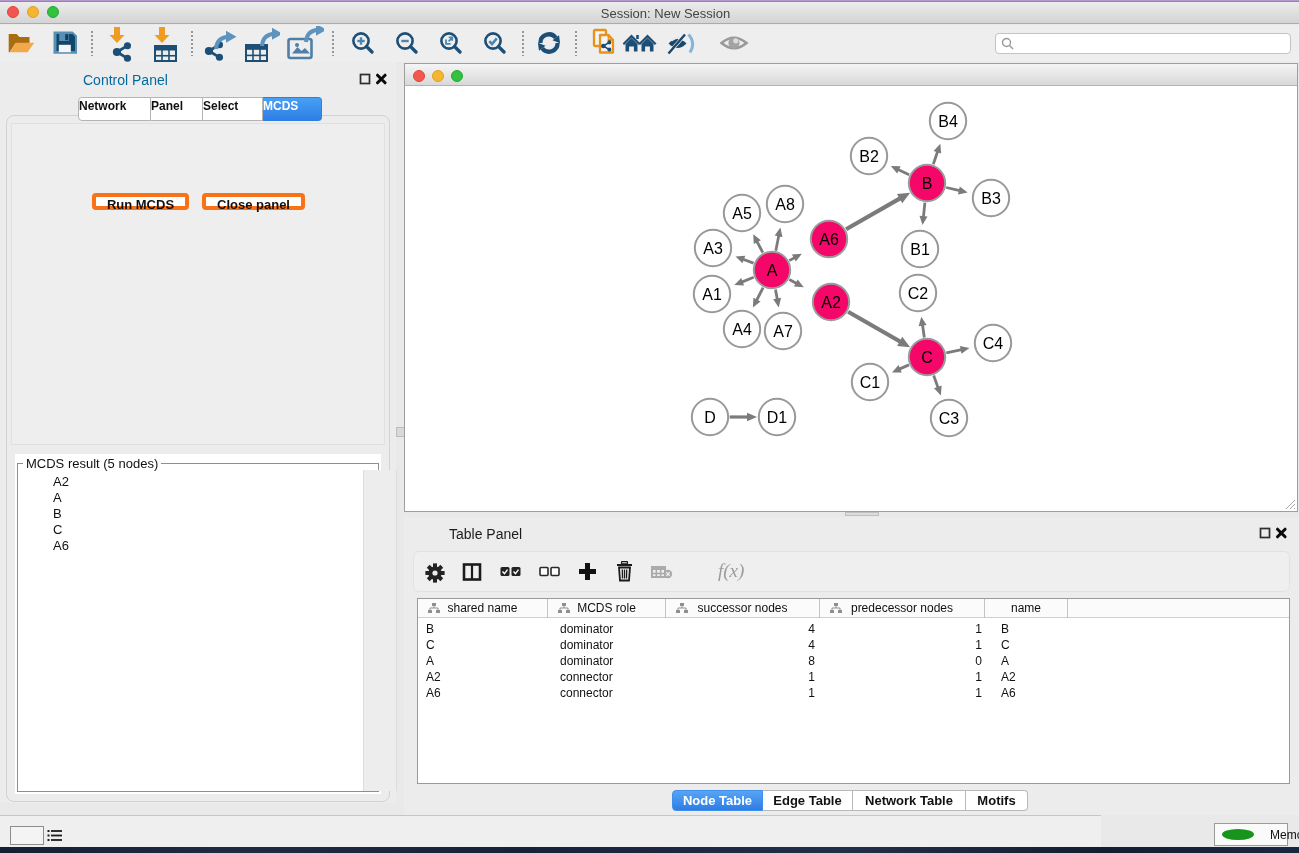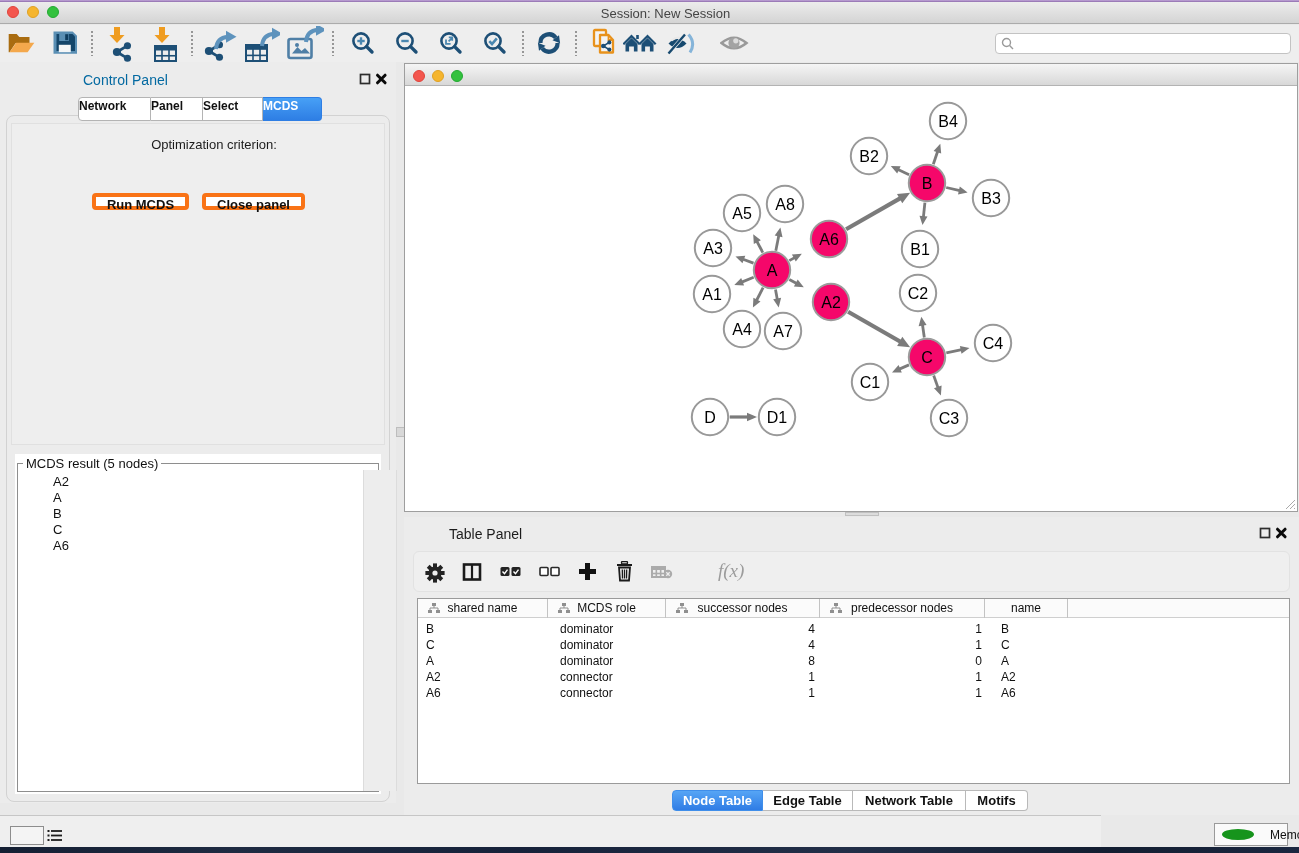--- a/index.html
+++ b/index.html
@@ -162,21 +162,20 @@
   <div class="abs" style="left:6px;top:53px;width:384px;height:687px;background:#ececec;border:1px solid #d2d2d2;border-radius:8px;"></div>
   <div class="abs" style="left:11px;top:61px;width:374px;height:322px;background:#eeeeee;border:1px solid #e0e0e0;"></div>
 
   <div class="abs" style="left:78px;top:35px;width:245px;height:18px;">
     <div class="tab" style="left:0;width:73px;border-left:1px solid #b4b4b4;border-radius:4px 0 0 4px;">Network</div>
     <div class="tab" style="left:73px;width:52px;">Panel</div>
     <div class="tab" style="left:125px;width:60px;">Select</div>
     <div class="tab" style="left:185px;width:59px;background:linear-gradient(#47a0f6,#2e7ee4);color:#fff;border-color:#2e7ee4;border-radius:0 4px 4px 0;">MCDS</div>
   </div>
 
-  <div class="abs" style="left:0;top:75px;width:396px;text-align:center;font-size:13px;color:#1c1c1c;">Optimization criterion:</div>
 
 
   <div class="btn" style="left:92px;top:131px;width:97px;">Run MCDS</div>
   <div class="btn" style="left:202px;top:131px;width:103px;">Close panel</div>
 
   <div class="abs" style="left:15px;top:392px;width:366px;height:340px;background:#fff;"></div>
   <div class="abs" style="left:17px;top:401px;width:362px;height:329px;border:1px solid #8e8e8e;"></div>
   <div class="abs" style="left:23px;top:394px;background:#fff;padding:0 3px;font-size:13px;color:#111;">MCDS result (5 nodes)</div>
   <div class="abs" style="left:363px;top:408px;width:15px;height:321px;background:#ededed;border-left:1px solid #dcdcdc;border-right:1px solid #dcdcdc;"></div>
   <div class="abs" style="left:21px;top:412px;font-size:13px;color:#111;line-height:16px;">A2<br>A<br>B<br>C<br>A6</div>

